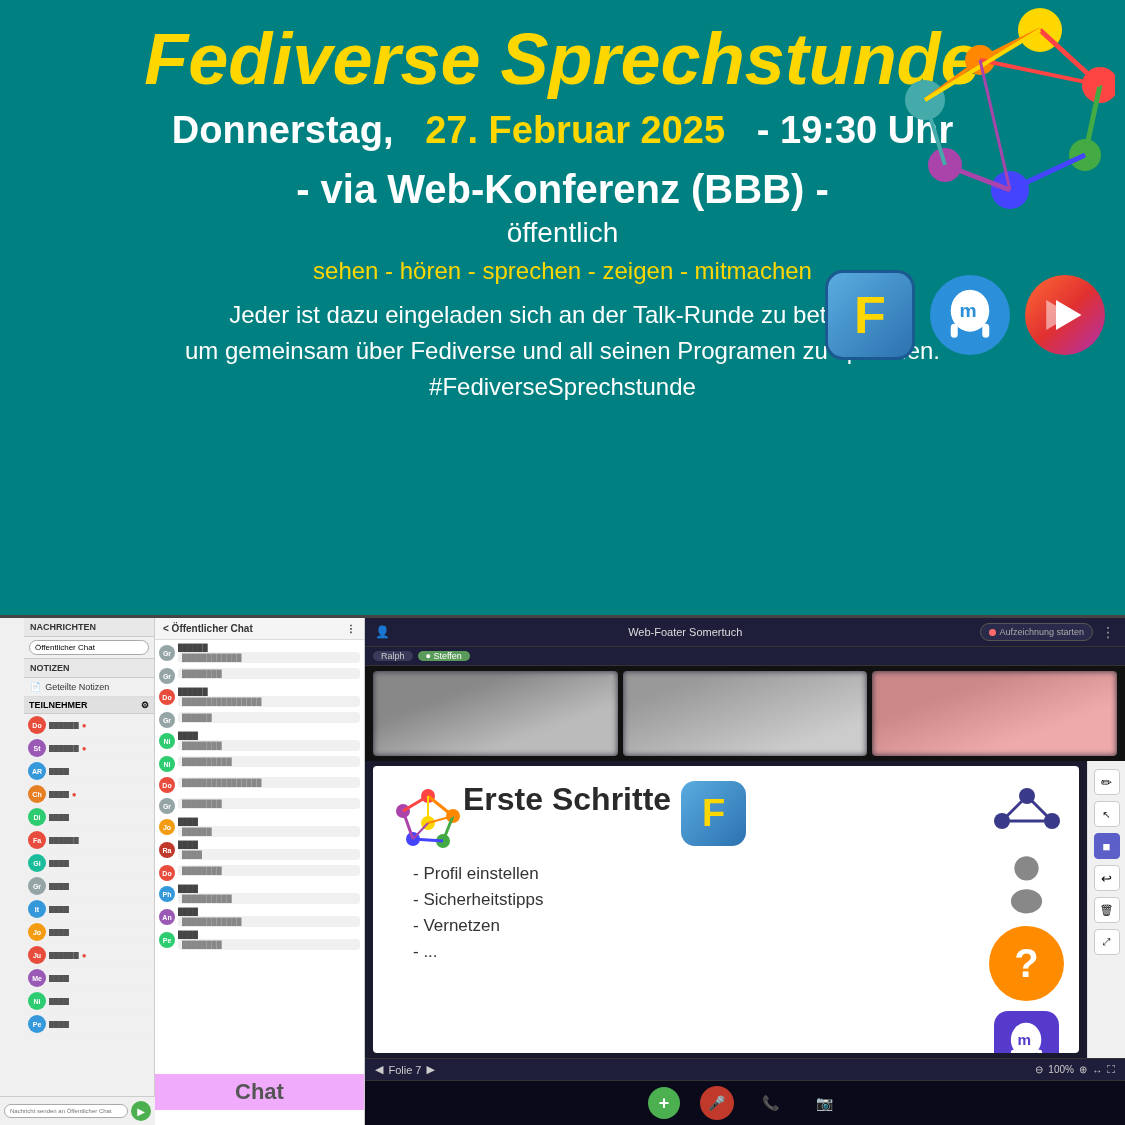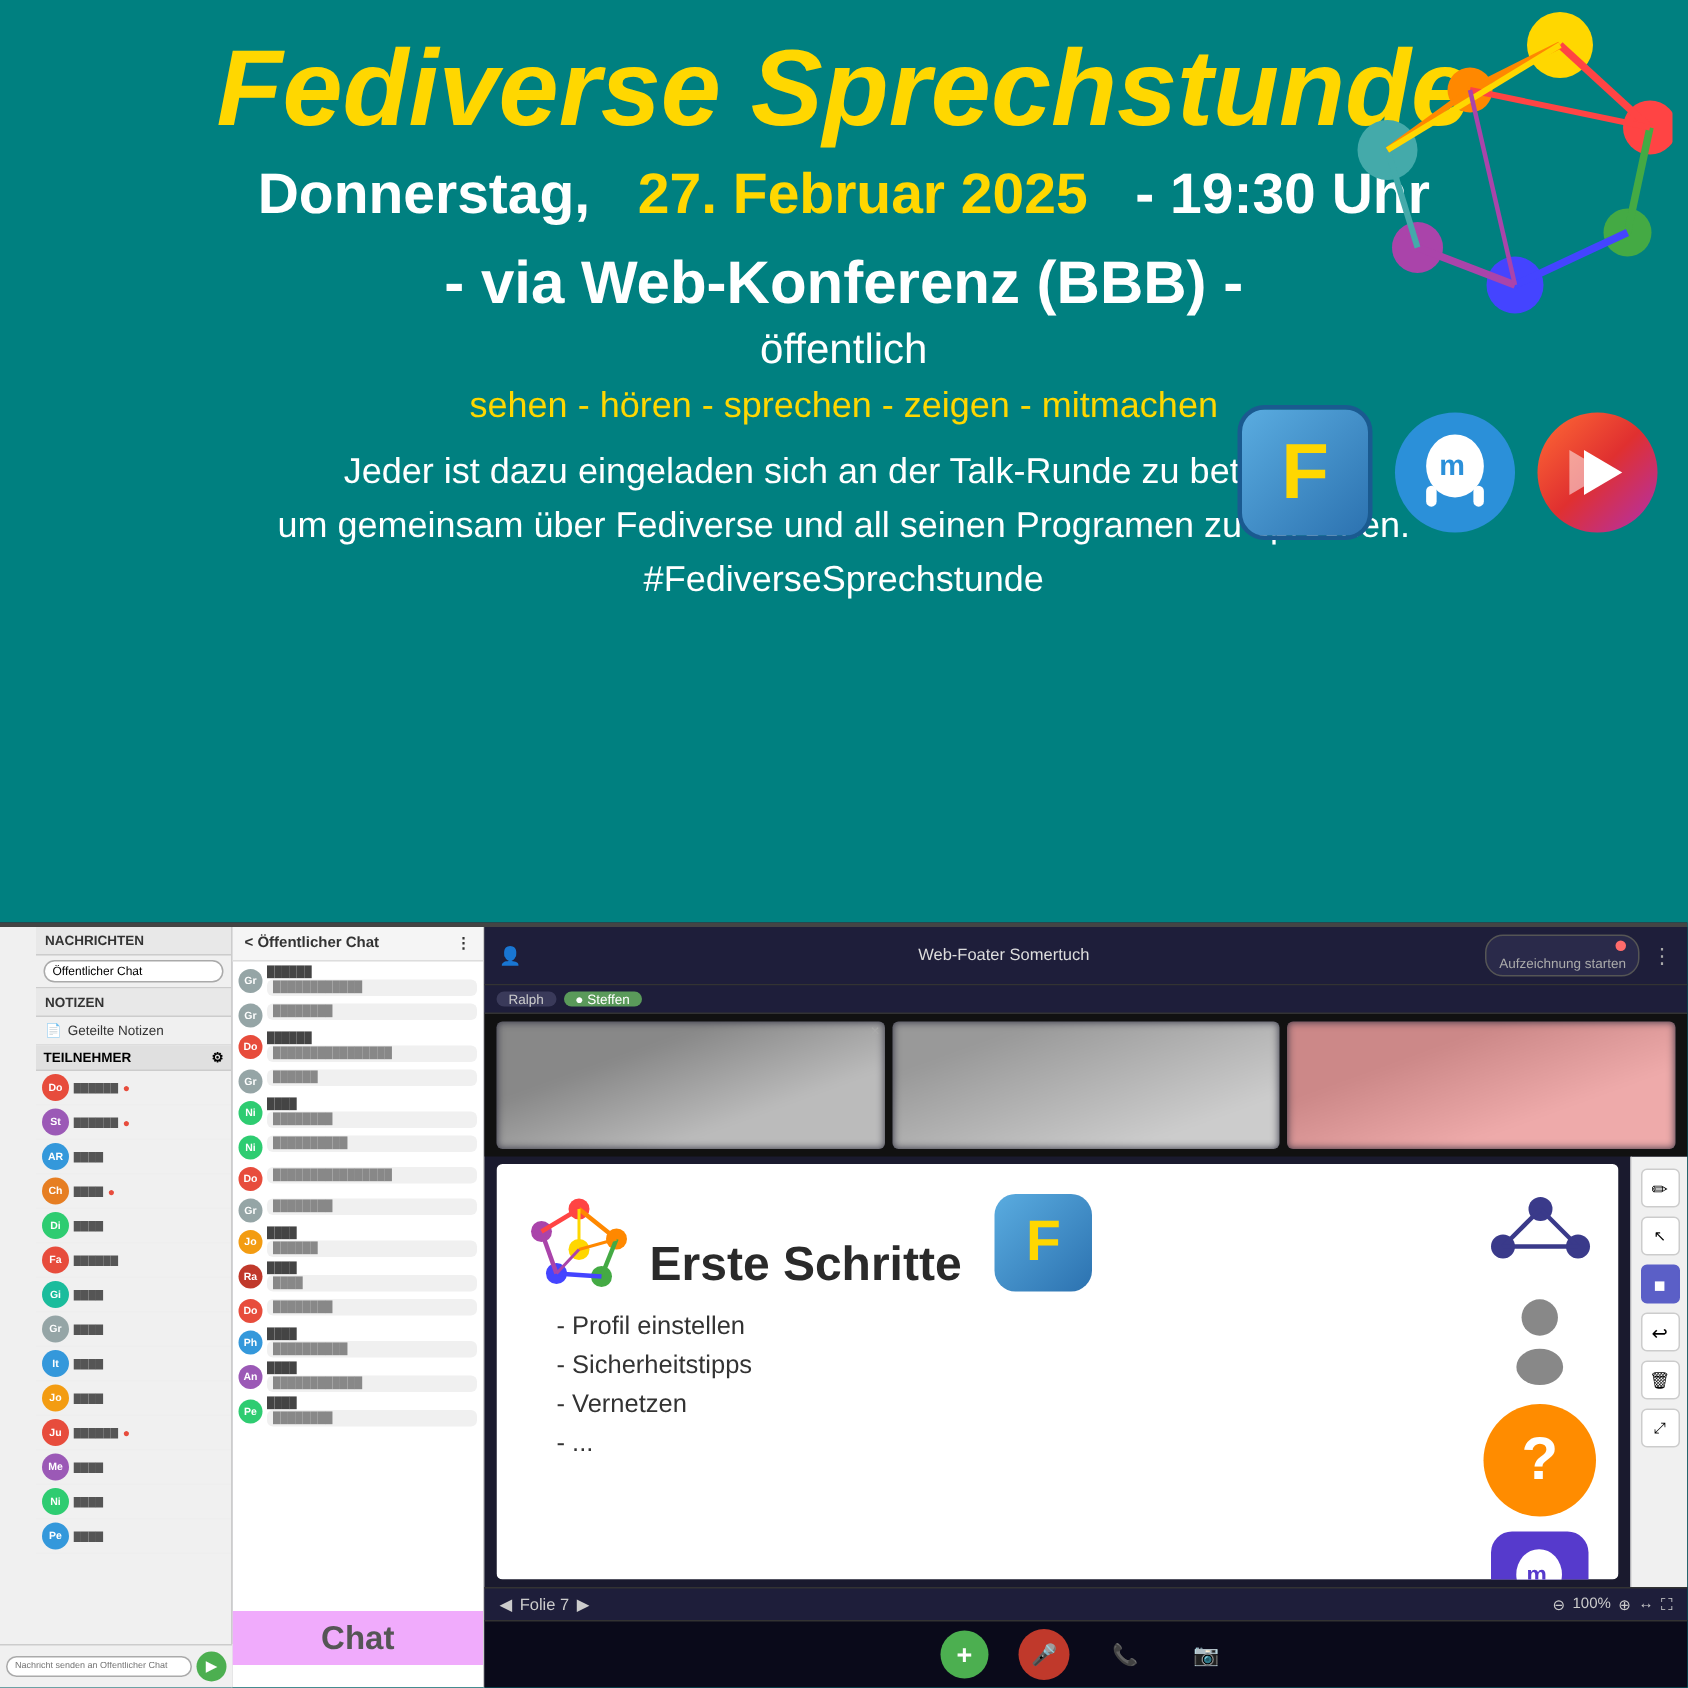--- a/index.html
+++ b/index.html
@@ -185,21 +185,21 @@
       display: flex;
       align-items: center;
       justify-content: center;
       color: white;
       font-size: 10px;
       flex-shrink: 0;
     }
 
     
     .chat-panel {
-      width: 168px;
+      width: 210px;
       background: white;
       border-right: 1px solid #ccc;
       display: flex;
       flex-direction: column;
       flex-shrink: 0;
       font-size: 9px;
       overflow: hidden;
       position: relative;
     }
     .chat-header {
@@ -280,23 +280,22 @@
       text-align: center;
     }
     .record-btn {
       background: #2a2a4a;
       border: 1px solid #555;
       border-radius: 12px;
       padding: 3px 8px;
       color: #aaa;
       font-size: 9px;
       display: flex;
-      align-items: flex-end;
+      align-items: center;
       gap: 3px;
-      flex-direction: column;
     }
     .record-dot {
       width: 7px;
       height: 7px;
       border-radius: 50%;
       background: #ff6b6b;
     }
 
     .participant-tags {
       display: flex;
@@ -356,22 +355,22 @@
       width: 100%;
       height: 100%;
       padding: 15px 20px;
       display: flex;
       flex-direction: column;
       gap: 8px;
       background: white;
     }
     .slide-title-row {
       display: flex;
-      align-items: flex-end;
-      gap: 12px;
+      align-items: flex-start;
+      gap: 0;
       margin-bottom: 5px;
     }
     .slide-network-icon {
       width: 70px;
       height: 70px;
       flex-shrink: 0;
     }
     .slide-items {
       display: flex;
       flex-direction: column;

